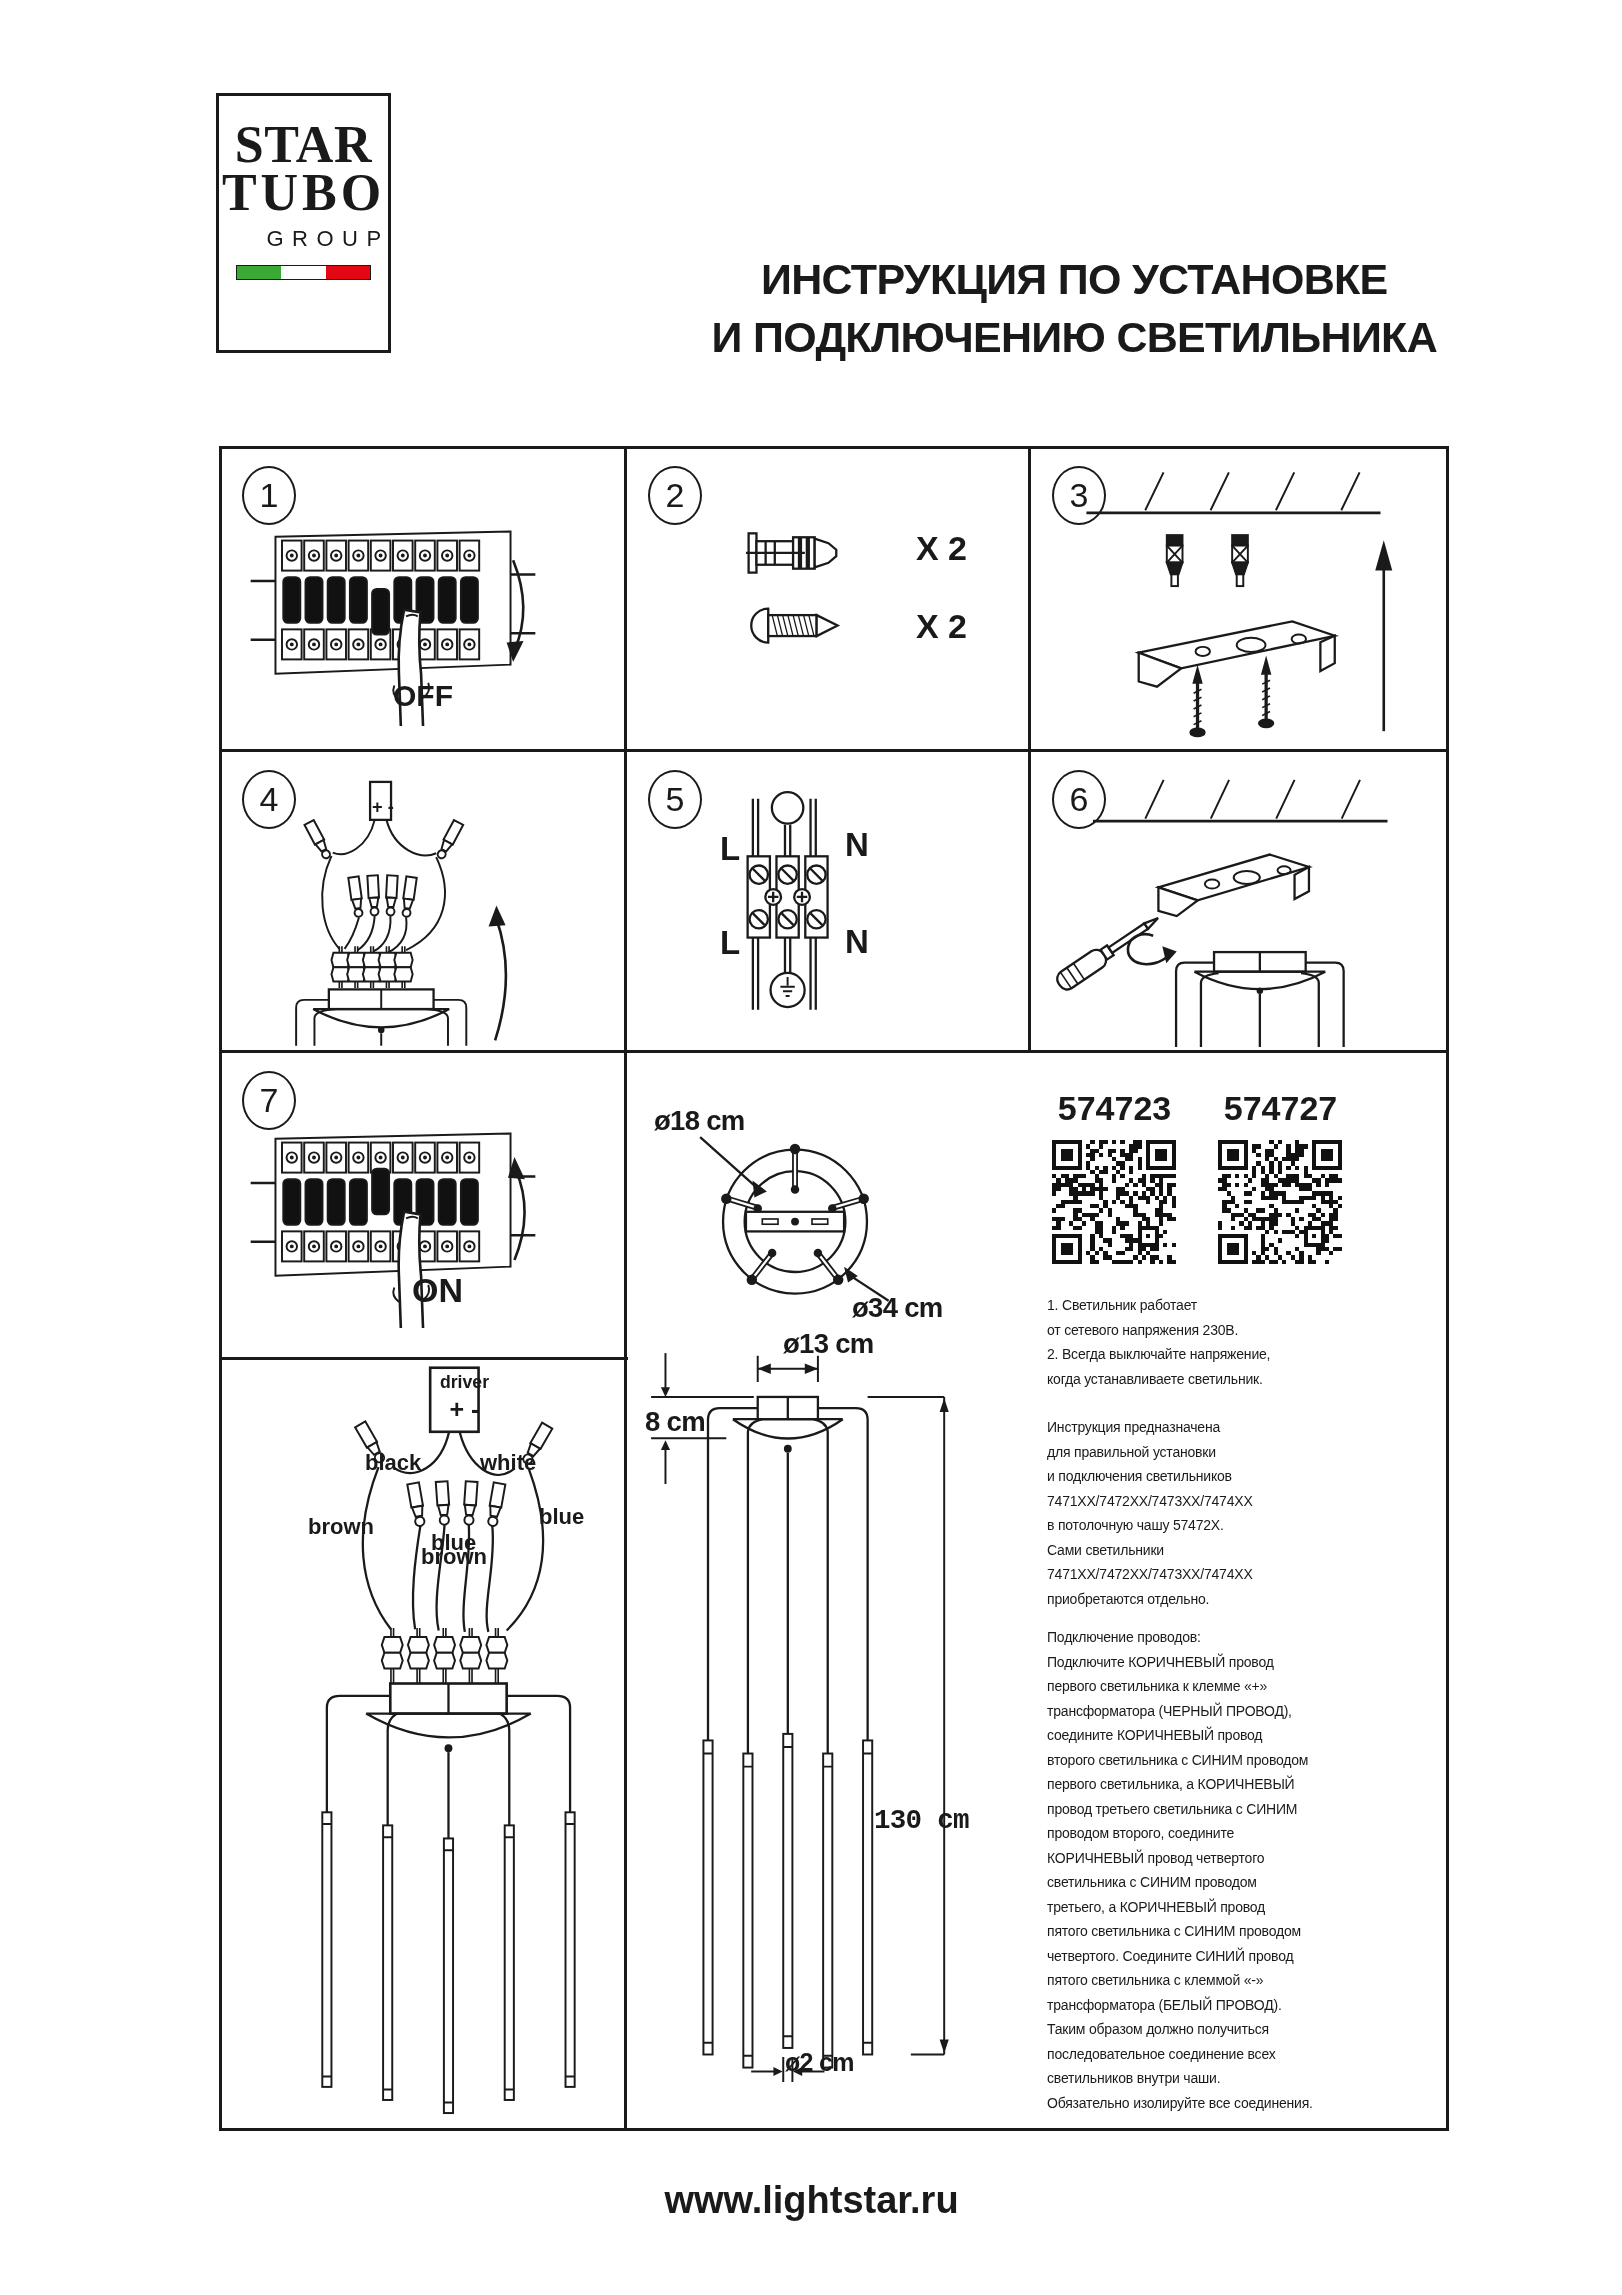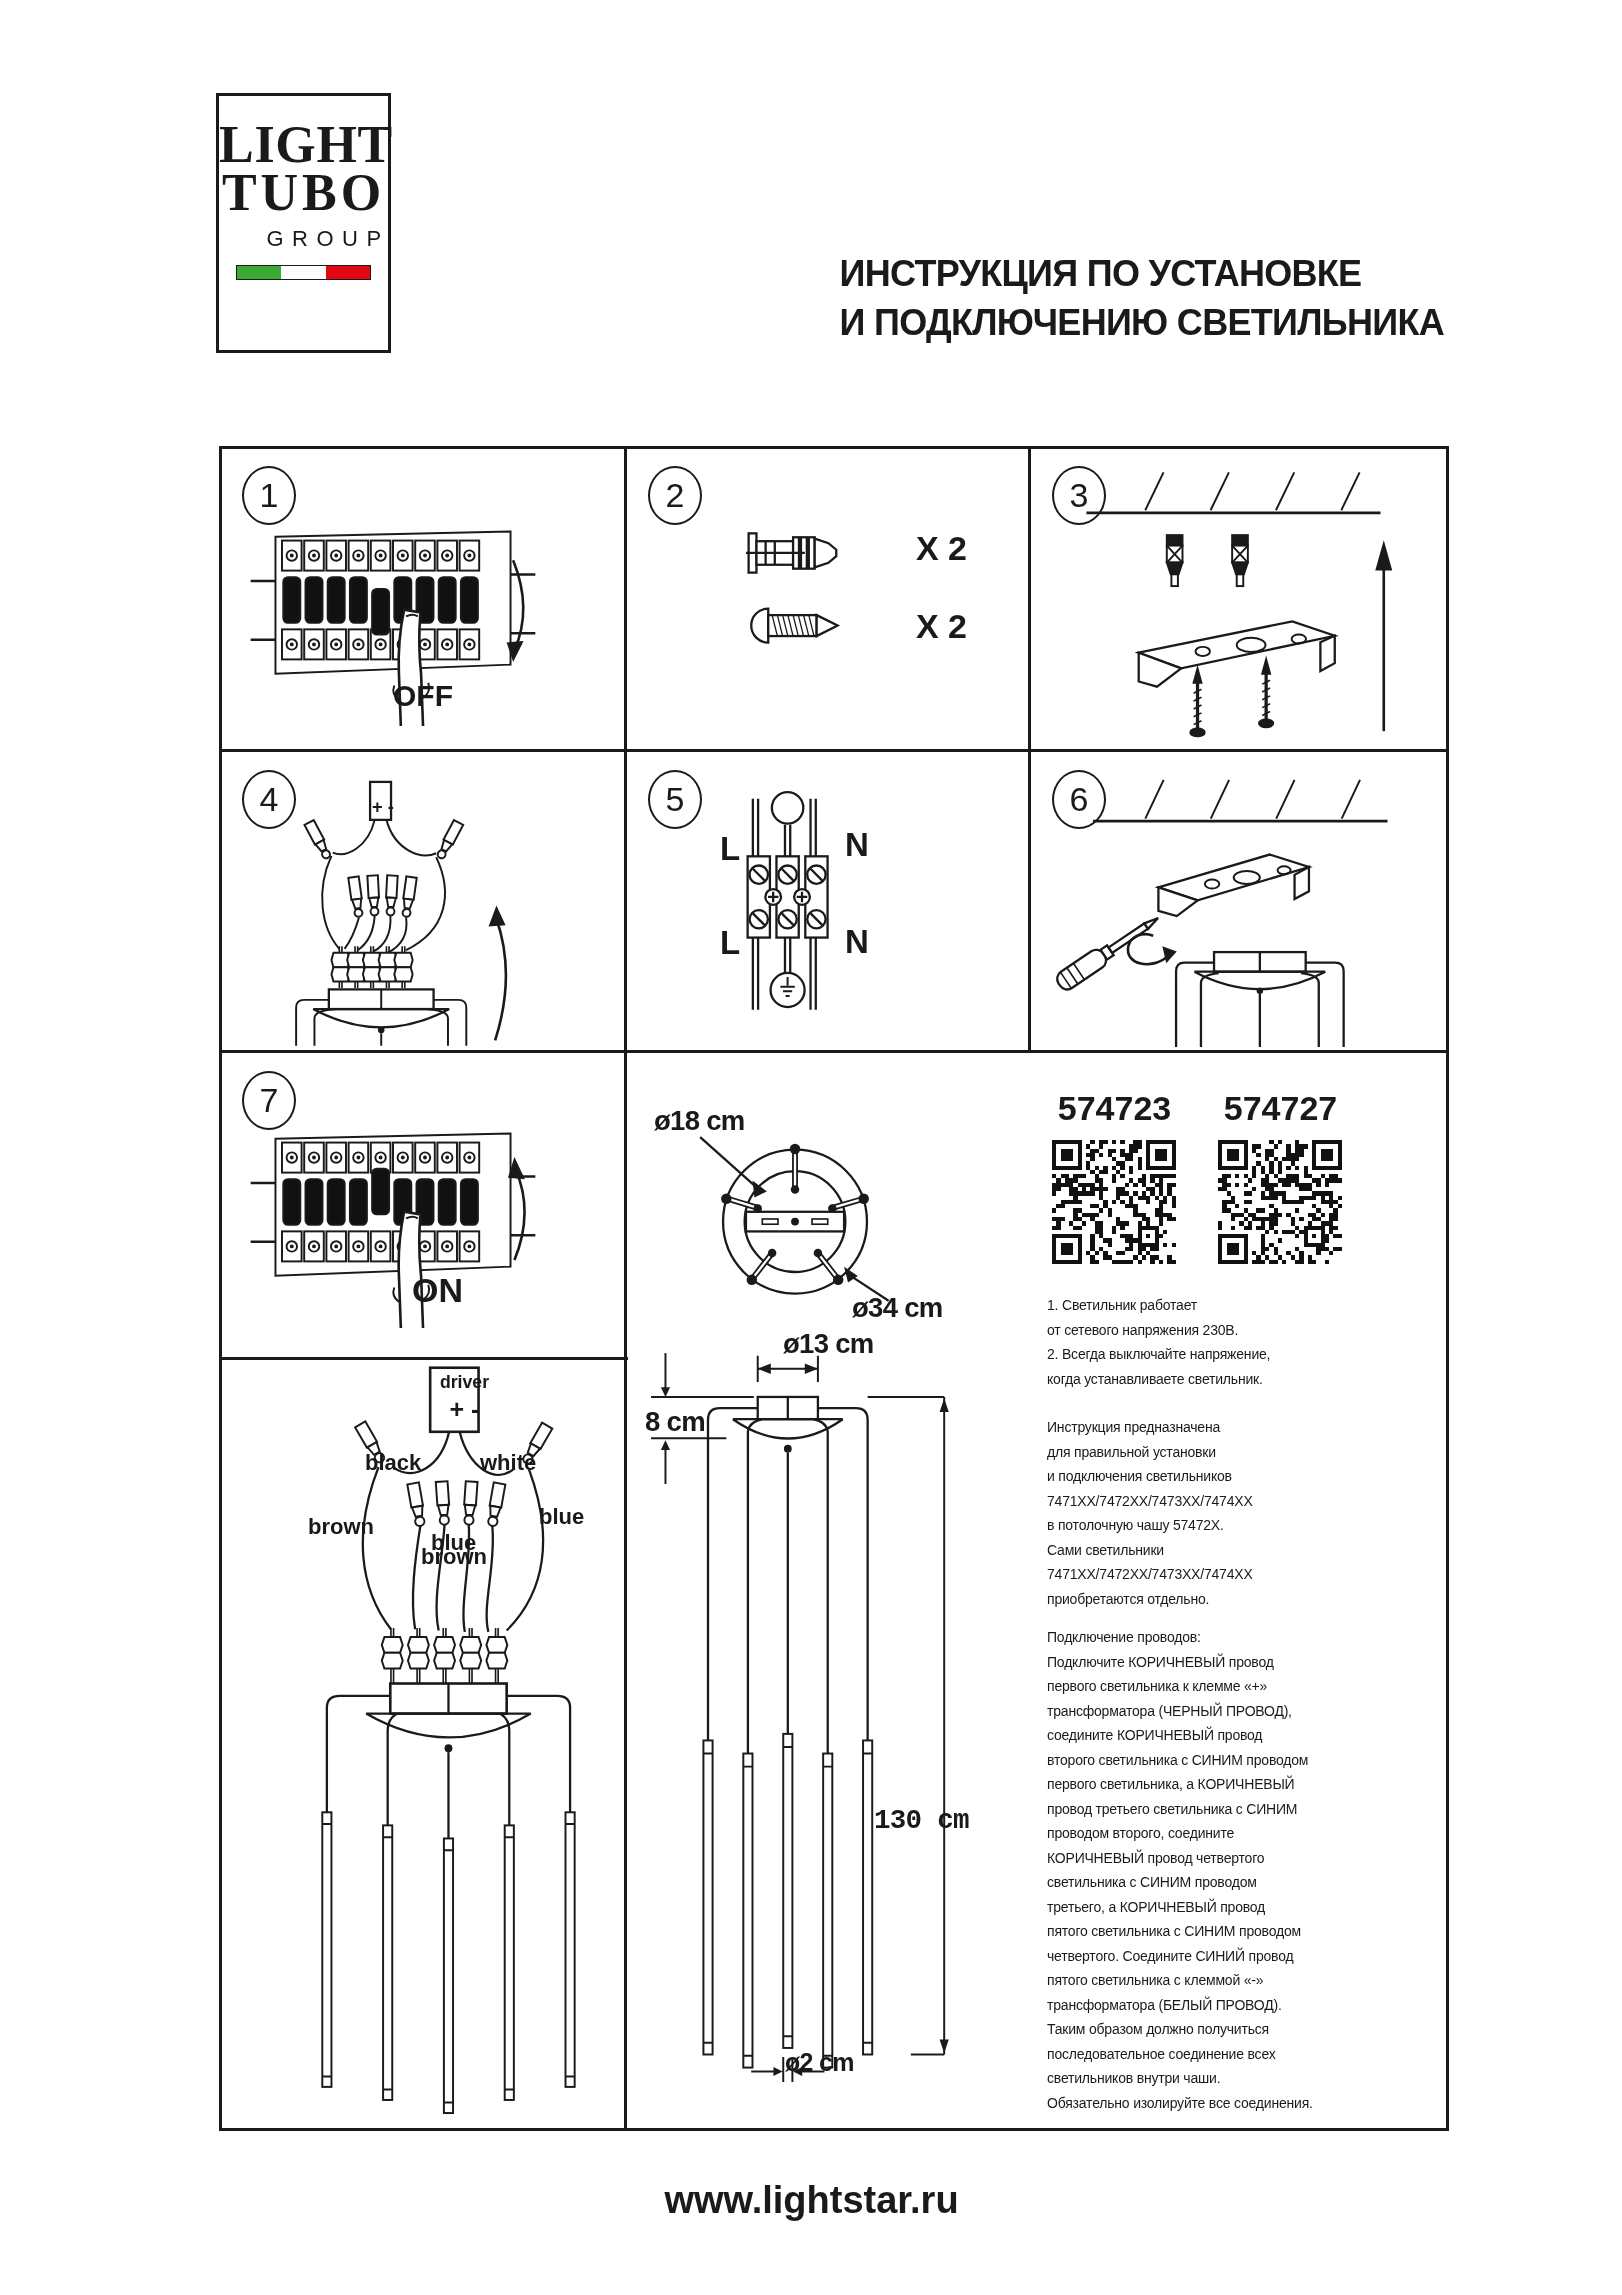--- a/index.html
+++ b/index.html
@@ -15,21 +15,21 @@
   .logo-light{display:block;margin-top:25px;font-family:"Liberation Serif",serif;font-weight:bold;
               font-size:52px;line-height:0.92;letter-spacing:0.7px;}
   .logo-star{display:block;font-family:"Liberation Serif",serif;font-weight:bold;font-size:52px;
              line-height:0.92;letter-spacing:3.9px;}
   .logo-group{display:block;margin-top:9.2px;font-size:22px;letter-spacing:8.5px;text-indent:8.5px;font-weight:400;padding-left:39px;}
   .flag{position:relative;width:133px;height:13px;margin:13px auto 0;border:1.3px solid #1a1a1a;display:flex;}
   .flag div{flex:1;height:100%;}
 
   
   .hdr-series{right:179px;top:90px;text-align:right;font-size:44px;font-weight:bold;line-height:1.32;letter-spacing:-0.7px;}
-  .hdr-title{right:179px;top:250px;text-align:left;font-size:36px;font-weight:bold;line-height:1.35;letter-spacing:-0.7px;}
+  .hdr-title{right:186px;top:250px;text-align:center;font-size:43px;font-weight:bold;line-height:1.35;letter-spacing:-0.7px;}
 
   
   .grid{left:219px;top:446px;width:1224px;height:1679px;border:3.9px solid #1a1a1a;}
   .gline{position:absolute;background:#1a1a1a;}
 
   .step-circle{width:50px;height:55px;border:2.6px solid #1a1a1a;border-radius:50%;
                display:flex;align-items:center;justify-content:center;font-size:34px;font-weight:400;}
 
   .lbl{font-weight:bold;}
   .dim{font-weight:bold;font-size:27.5px;letter-spacing:-0.7px;}
@@ -37,21 +37,21 @@
   .body-txt{font-size:14px;line-height:24.5px;letter-spacing:-0.2px;}
   .b{font-weight:normal;}
   .footer-url{left:0;width:100%;top:2179px;text-align:center;font-size:38px;font-weight:bold;}
 </style>
 </head>
 <body>
 
 <div class="page">
 
   <div class="abs logo-box">
-    <span class="logo-light">LIGHT</span>
+    <span class="logo-light">STAR</span>
     <span class="logo-star">TUBO</span>
     <span class="logo-group">GROUP</span>
     <div class="flag">
       <div style="background:#3aaa35"></div>
       <div style="background:#ffffff"></div>
       <div style="background:#e30613"></div>
     </div>
   </div>
 
   <div class="abs hdr-title pre">ИНСТРУКЦИЯ ПО УСТАНОВКЕ

